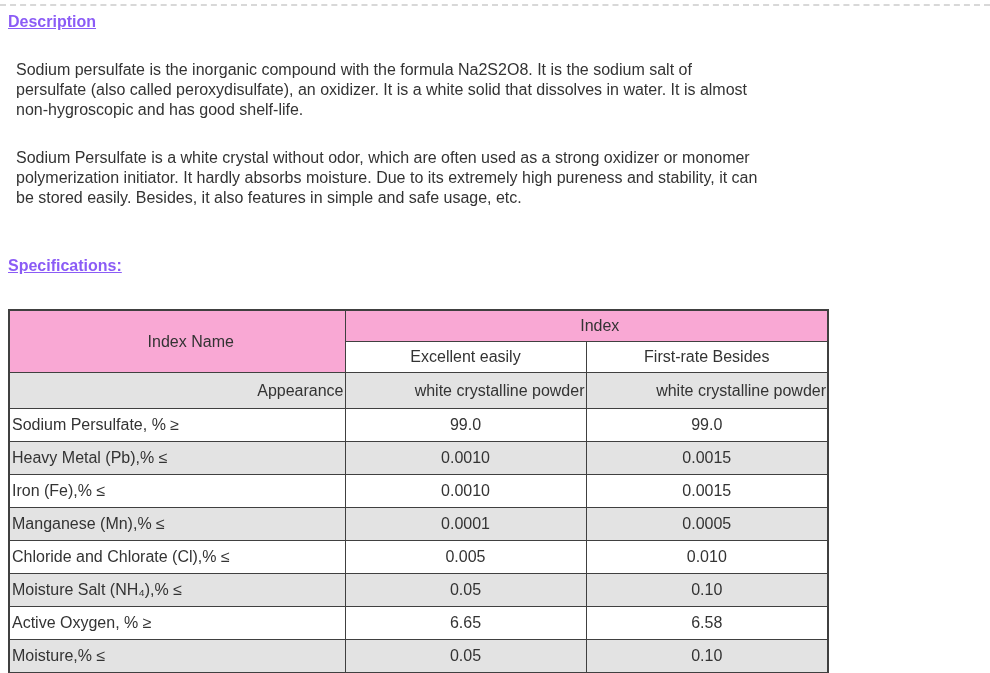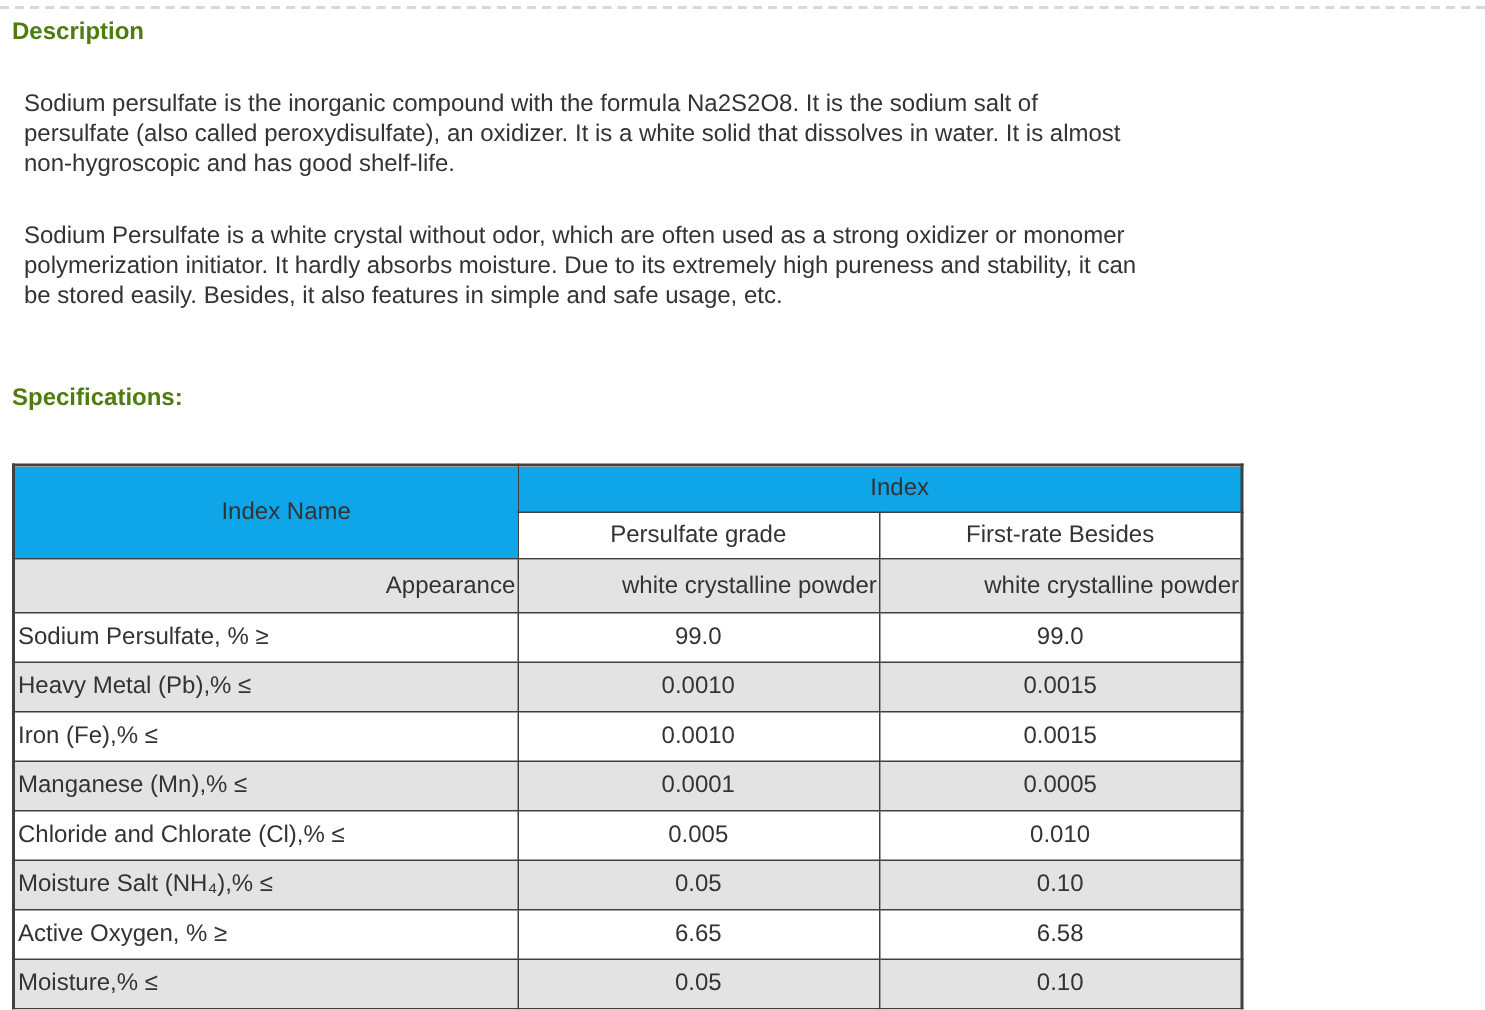--- a/index.html
+++ b/index.html
@@ -20,21 +20,22 @@
   .top-divider {
     margin-top: 4px;
     border-top: 2px dashed #d8d8d8;
     width: 100%;
     height: 0;
   }
   .heading {
     margin: 6px 0 0 8px;
     font-size: 16px;
     font-weight: bold;
-    color: #4d7c0f;
+    color: #8b5cf6;
+    text-decoration: underline;
     line-height: 20px;
   }
   .heading.spec {
     margin-top: 48px;
   }
   .para {
     margin: 28px 0 0 16px;
   }
   .para .line {
     line-height: 20px;
@@ -55,21 +56,21 @@
   table.spec-table {
     border: 2px solid #404040;
   }
   td.hdr {
     text-align: center;
     vertical-align: middle;
     height: 28px;
     background: #ffffff;
   }
   td.blue {
-    background: #0ea5e9;
+    background: #f9a8d4;
     padding-left: 28px;
   }
   tr.gray td {
     background: #e3e3e3;
   }
   td.name {
     text-align: left;
     vertical-align: middle;
     padding-left: 2px;
     height: 30px;
@@ -112,21 +113,21 @@
       <col style="width:336px">
       <col style="width:241px">
       <col style="width:242px">
     </colgroup>
     <tbody>
       <tr>
         <td class="hdr blue" rowspan="2">Index Name</td>
         <td class="hdr blue" colspan="2">Index</td>
       </tr>
       <tr>
-        <td class="hdr">Persulfate grade</td>
+        <td class="hdr">Excellent easily</td>
         <td class="hdr">First-rate Besides</td>
       </tr>
       <tr class="gray appearance">
         <td class="name">Appearance</td>
         <td class="val">white crystalline powder</td>
         <td class="val">white crystalline powder</td>
       </tr>
       <tr>
         <td class="name">Sodium Persulfate, % ≥</td>
         <td class="val">99.0</td>

